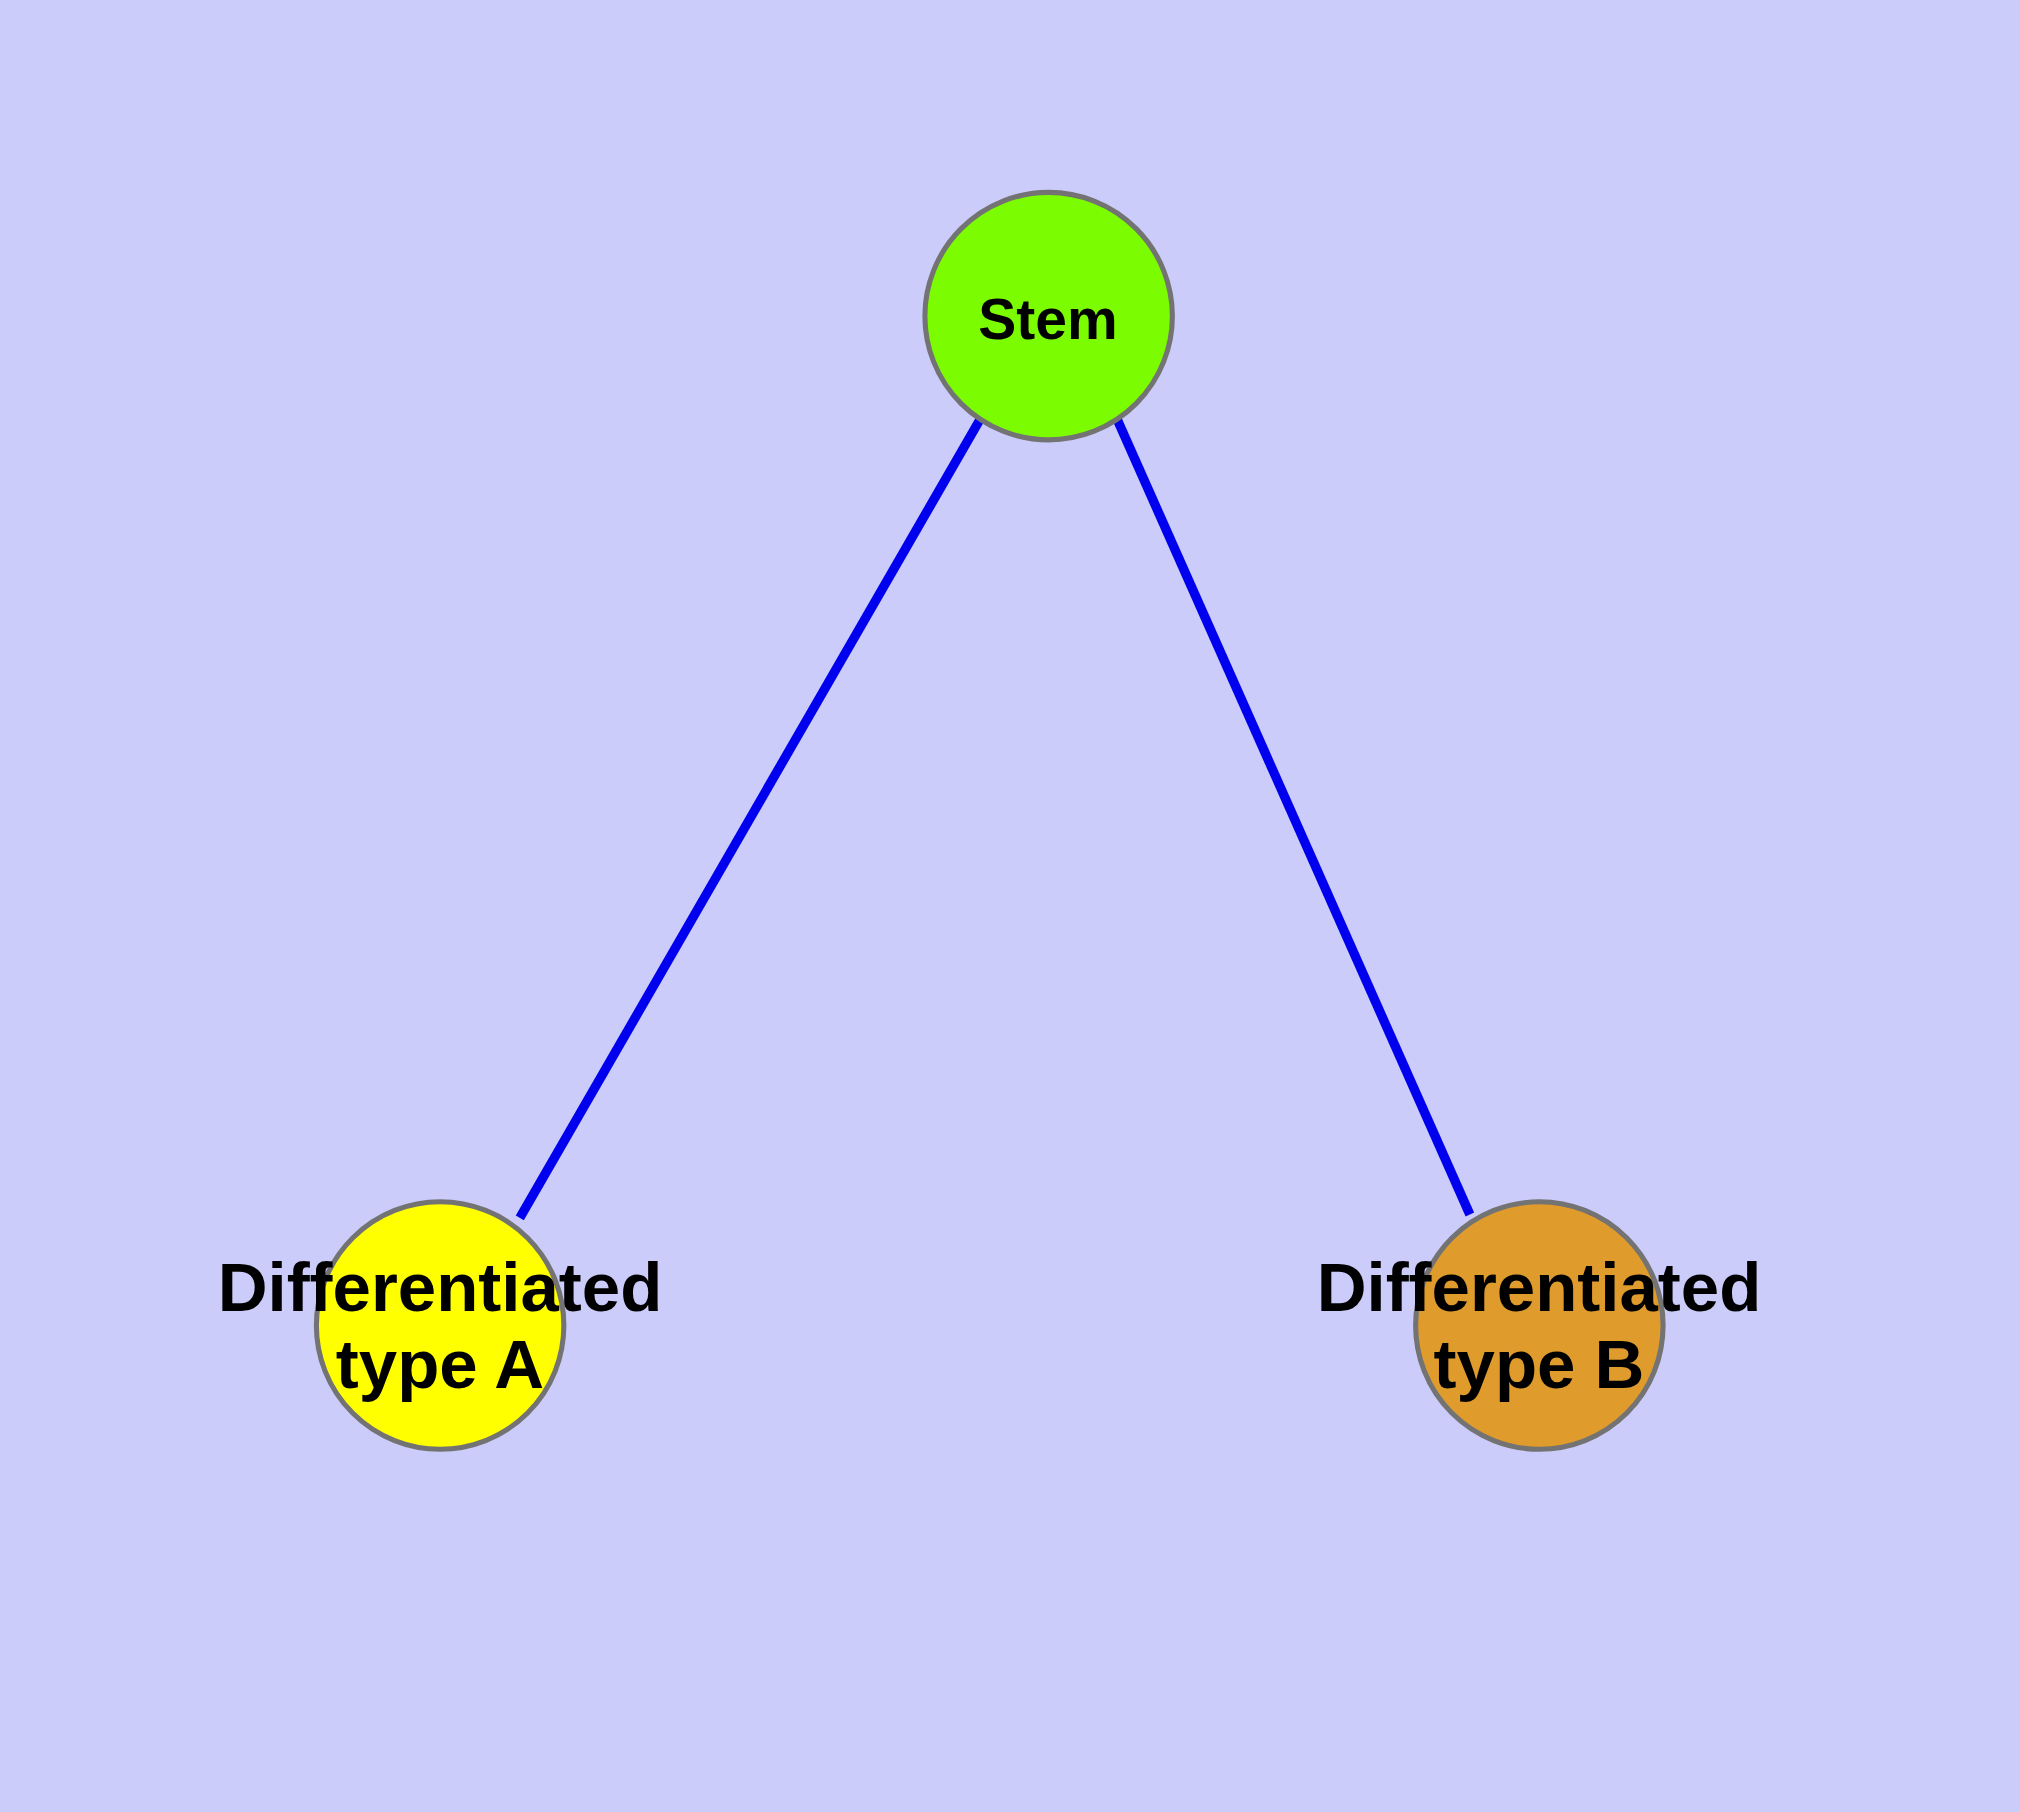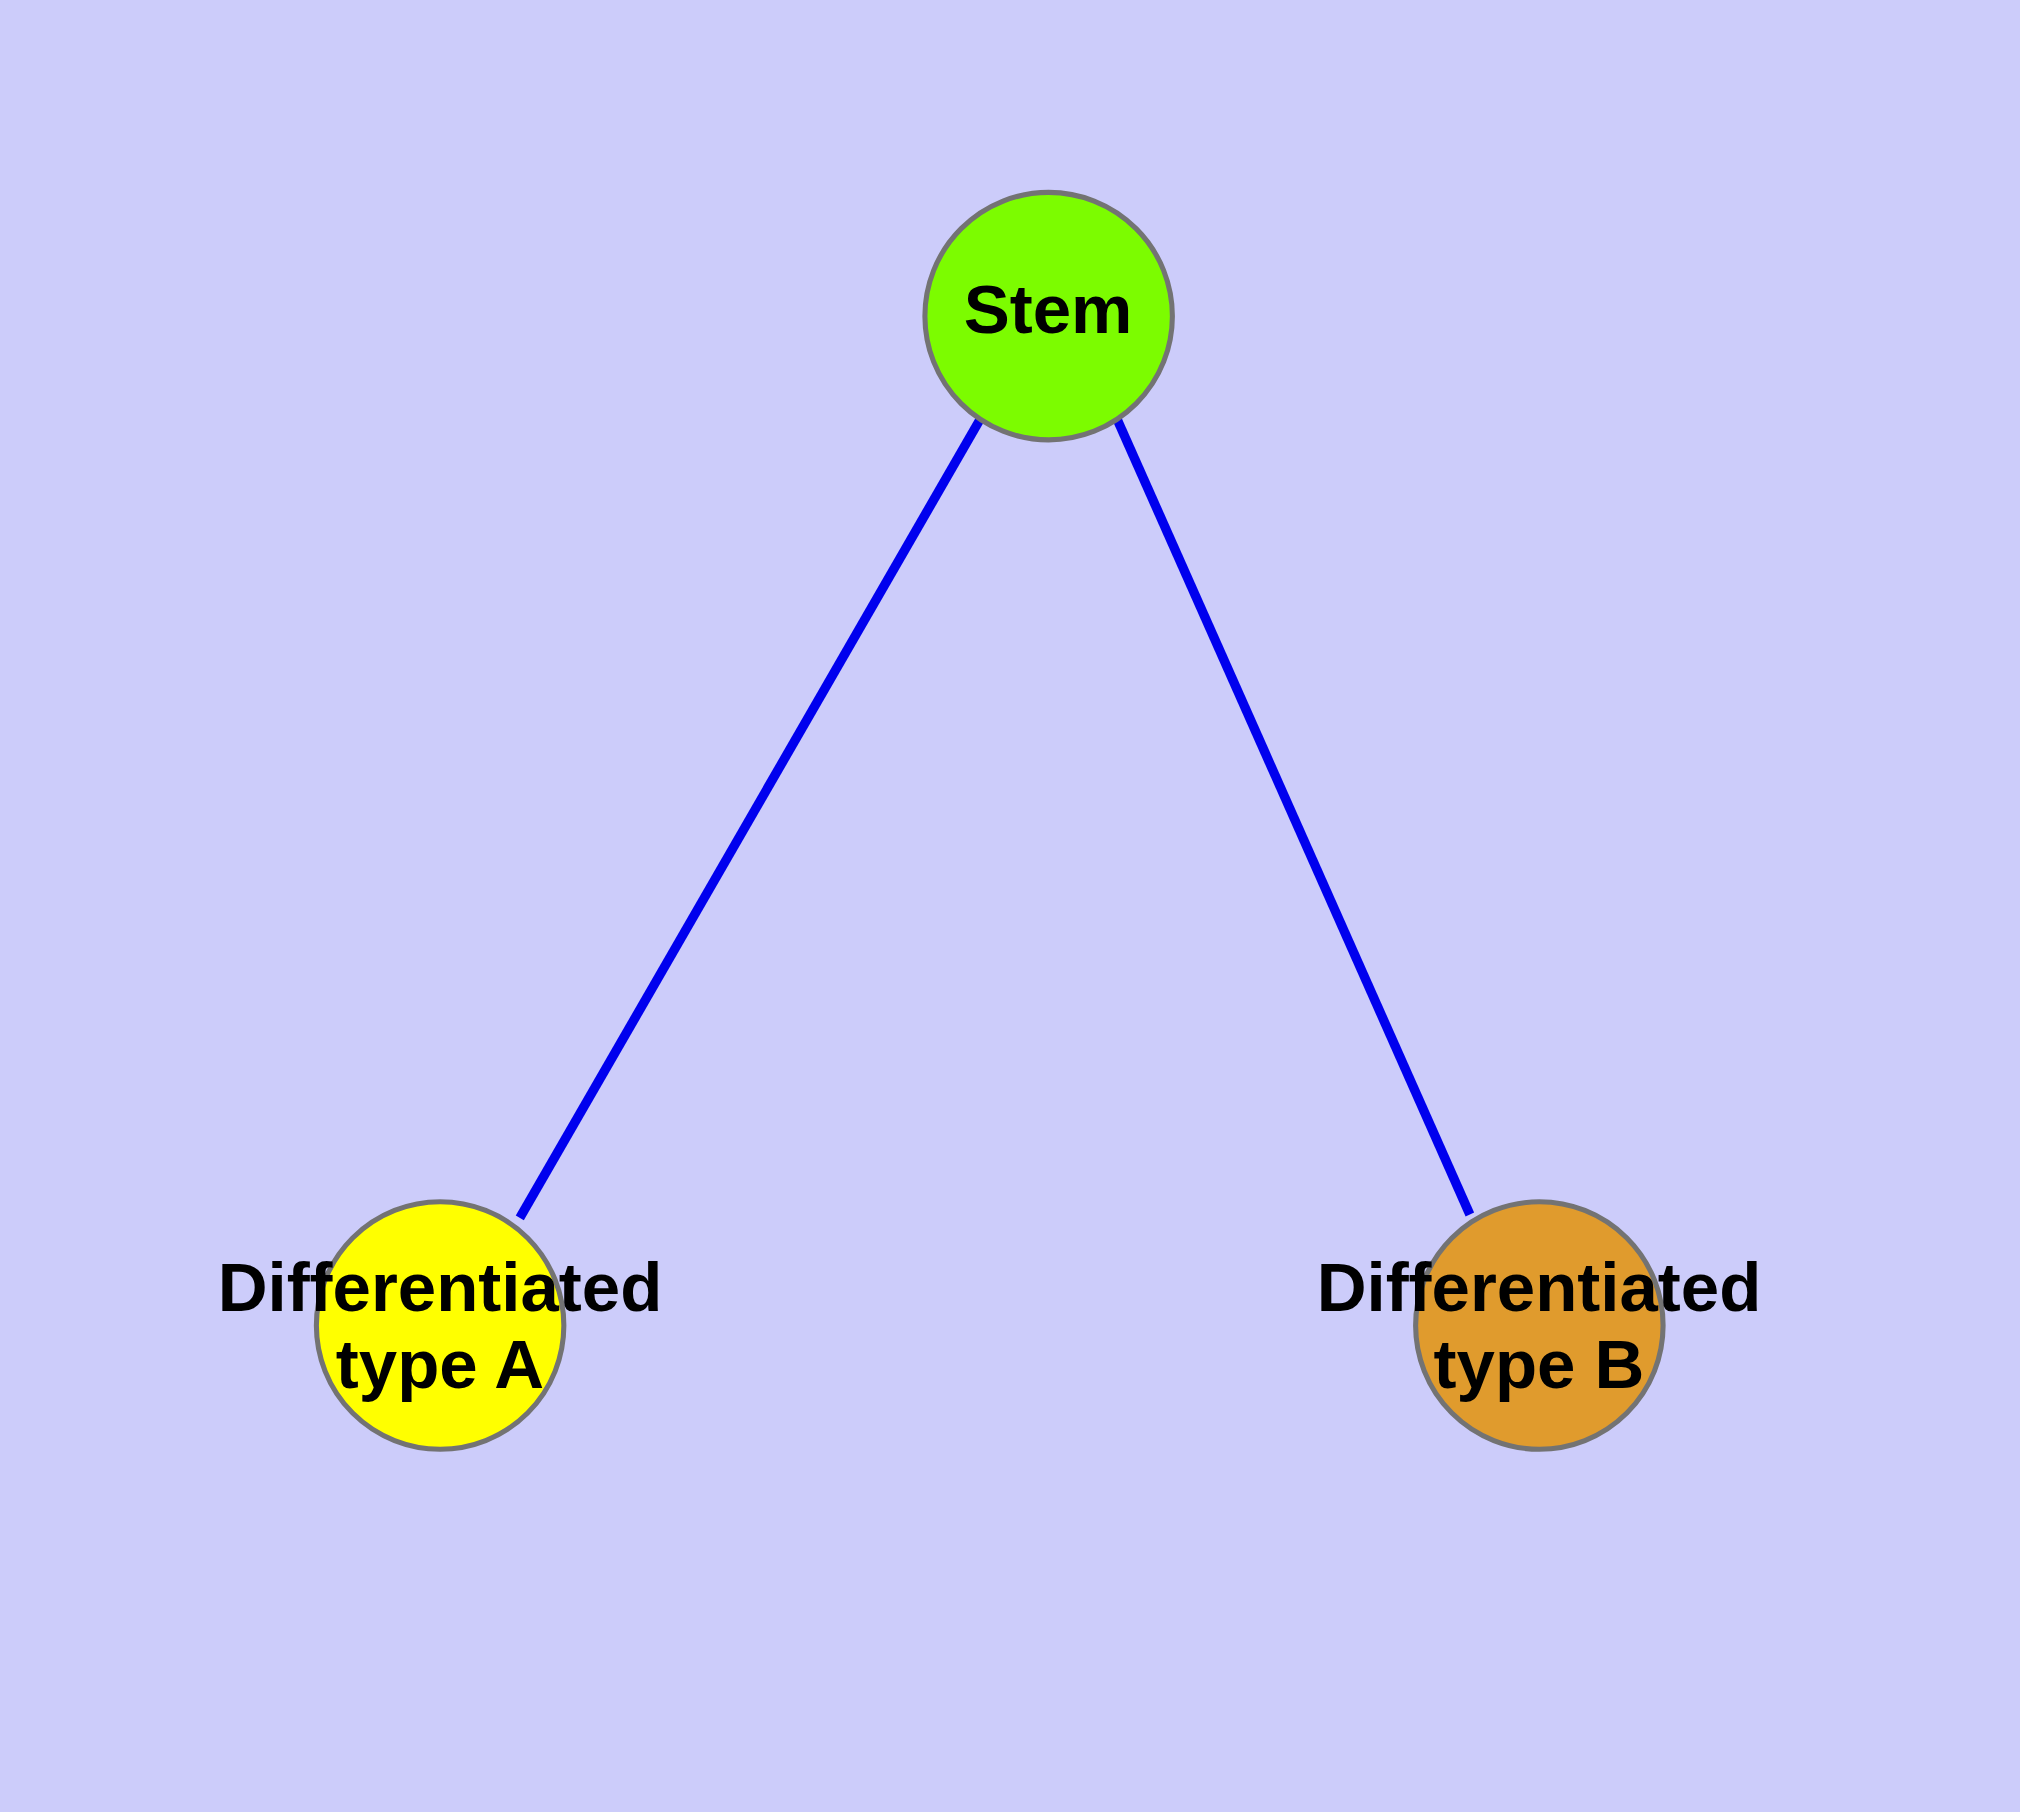--- a/index.html
+++ b/index.html
@@ -45,21 +45,21 @@
         <line x1="1318" y1="495" x2="1734" y2="1433" stroke="#0000ee" stroke-width="11" stroke-linecap="butt"></line>
       </g>
     <g id="nodes-layer">
         <circle cx="1237" cy="373" r="146" fill="#7cfc00" stroke="#737373" stroke-width="6"></circle>
         <circle cx="519" cy="1564" r="146" fill="#ffff00" stroke="#737373" stroke-width="6"></circle>
         <circle cx="1816" cy="1564" r="146" fill="#e09b2d" stroke="#737373" stroke-width="6"></circle>
       </g>
   </svg>
 
   <div id="labels-layer">
-      <div class="node-label" style="left: 1048px; top: 310px; font-size: 69px; color: rgb(0, 0, 0);">Stem</div>
+      <div class="node-label" style="left: 1048px; top: 320px; font-size: 57px; color: rgb(0, 0, 0);">Stem</div>
       <div class="node-label" style="left: 440px; top: 1326px; font-size: 69px; color: rgb(0, 0, 0);">Differentiated
 type A</div>
       <div class="node-label" style="left: 1539px; top: 1326px; font-size: 69px; color: rgb(0, 0, 0);">Differentiated
 type B</div>
     </div>
 
 </div>
 
 
 </body></html>

